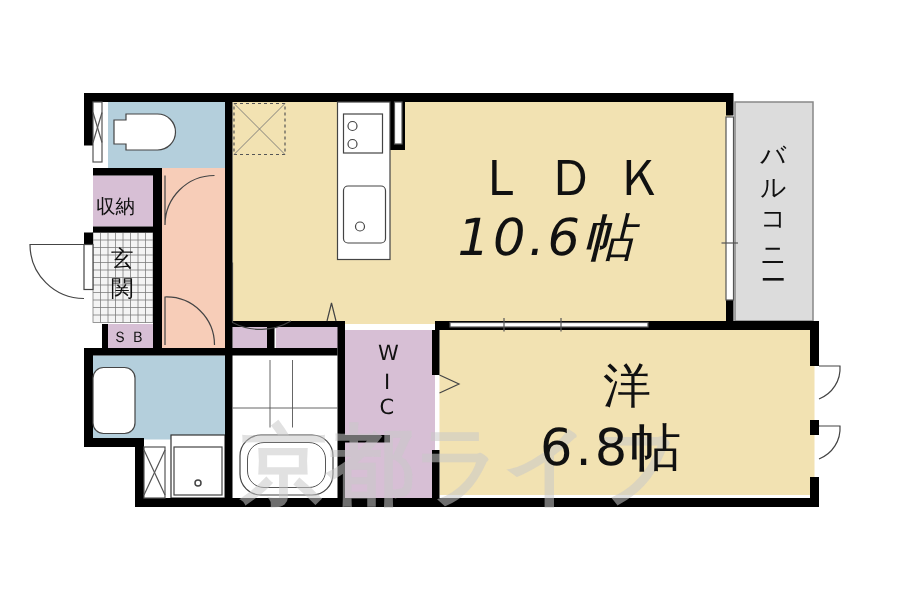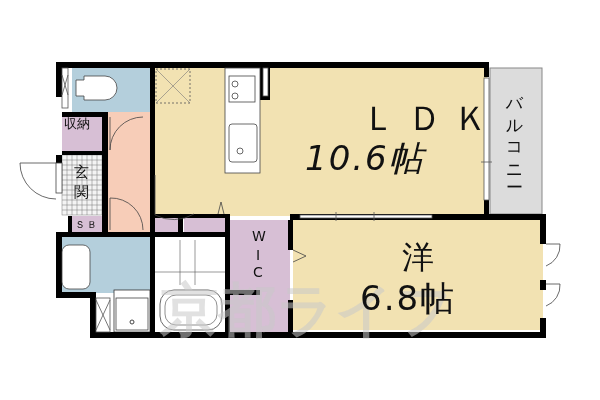--- a/index.html
+++ b/index.html
@@ -128,28 +128,28 @@
   <rect x="165" y="295" width="52" height="30" rx="11" fill="none" stroke="#444" stroke-width="0.6"></rect>
   <g stroke="#555" stroke-width="0.6">
     <line x1="155" y1="272" x2="225" y2="272"></line>
     <line x1="195" y1="240" x2="195" y2="285"></line>
     <line x1="180" y1="240" x2="180" y2="285"></line>
   </g>
 
   <text x="160" y="330" font-size="58" font-weight="bold" fill="#c8c8c8" fill-opacity="0.55" font-family="DejaVu Sans, sans-serif">京都ライフ</text>
 </svg>
 
-<div class="room-label" style="left:318px;top:96px;font-size:34px;letter-spacing:12px;margin-left:44px;">ＬＤＫ</div>
+<div class="room-label" style="left:318px;top:96px;font-size:34px;letter-spacing:12px;">ＬＤＫ</div>
 <div class="room-label" style="left:305px;top:136px;font-size:34px;letter-spacing:2px;font-style:italic;">10.6帖</div>
 
 <div class="room-label cjk" style="left:504px;top:84px;font-size:17px;writing-mode:vertical-rl;letter-spacing:4px;">バルコニー</div>
 
 <div class="room-label" style="left:402px;top:236px;font-size:32px;">洋</div>
 <div class="room-label" style="left:360px;top:276px;font-size:34px;letter-spacing:2px;">6.8帖</div>
 
 <div class="room-label" style="left:252px;top:228px;font-size:14px;">W</div>
 <div class="room-label" style="left:256px;top:247px;font-size:14px;">I</div>
 <div class="room-label" style="left:253px;top:264px;font-size:14px;">C</div>
 
-<div class="room-label" style="left:64px;top:115px;font-size:13px;">収納</div>
+<div class="room-label" style="left:64px;top:129px;font-size:13px;">収納</div>
 <div class="room-label" style="left:74px;top:163px;font-size:15px;">玄</div>
 <div class="room-label" style="left:74px;top:183px;font-size:15px;">関</div>
 <div class="room-label" style="left:75px;top:218px;font-size:10px;letter-spacing:2px;">ＳＢ</div>
 
 </body></html>

